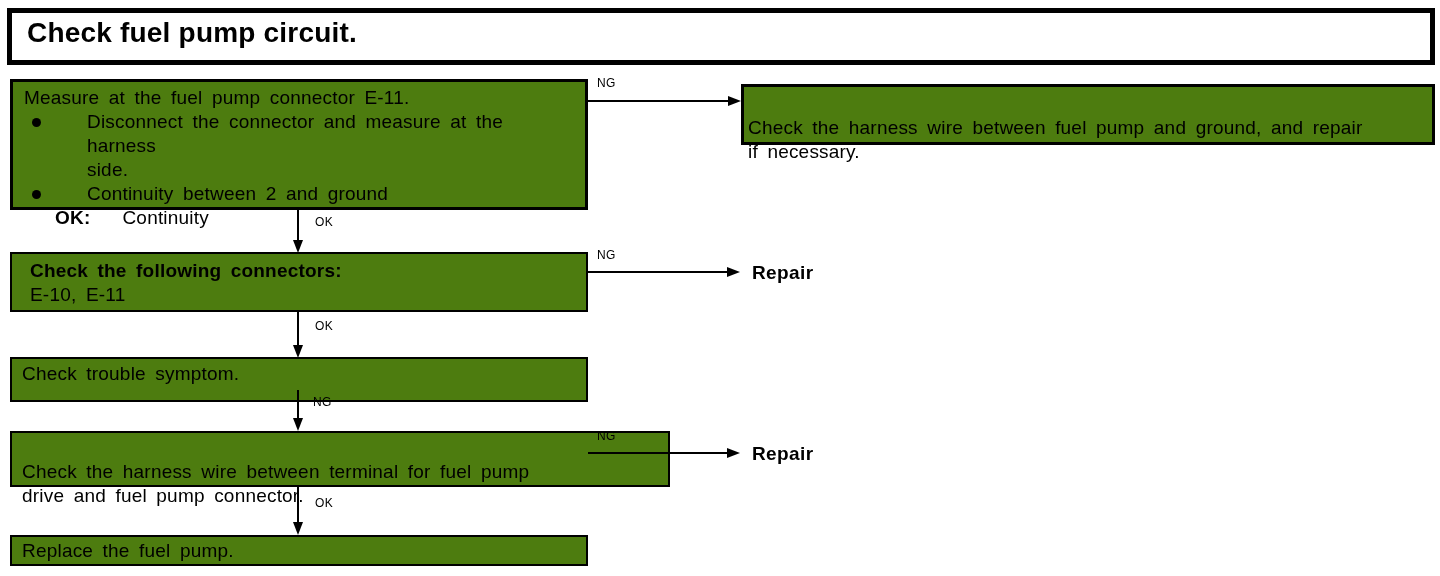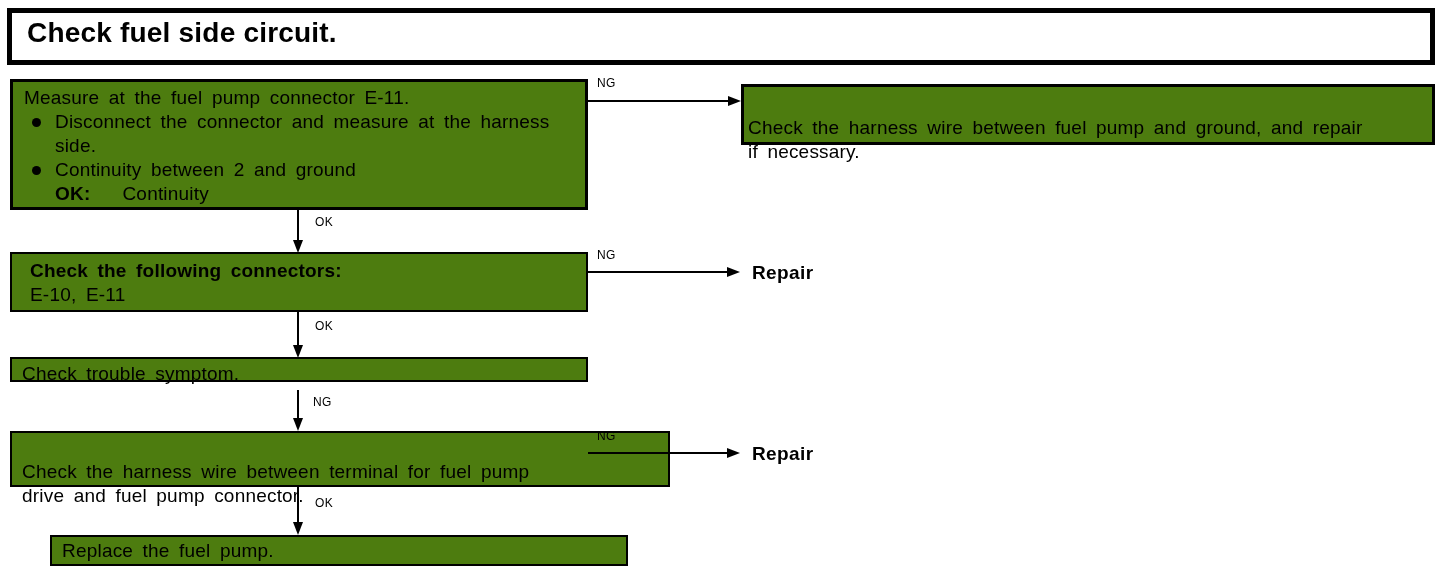--- a/index.html
+++ b/index.html
@@ -28,26 +28,26 @@
   .fbox {
     position: absolute; box-sizing: border-box; background: #4d7c0f;
     border: 2px solid #000;
     font-size: 19px; line-height: 24px;
     letter-spacing: 0.2px; word-spacing: 4px;
   }
   .prewrap { white-space: pre-line; }
 
   #box1 { left: 10px; top: 79px;  width: 578px; height: 131px; padding: 4px 6px 0 11px; border-width: 3px; }
   #box2 { left: 10px; top: 252px; width: 578px; height: 60px;  padding: 5px 6px 0 18px; }
-  #box3 { left: 10px; top: 357px; width: 578px; height: 25px;  padding: 3px 6px 0 10px; }
+  #box3 { left: 10px; top: 357px; width: 578px; height: 45px;  padding: 3px 6px 0 10px; }
   #box4 { left: 10px; top: 431px; width: 660px; height: 56px;  padding: 3px 0 0 10px; }
-  #box5 { left: 10px; top: 535px; width: 578px; height: 31px;  padding: 2px 6px 0 10px; margin-left: 40px; }
+  #box5 { left: 10px; top: 535px; width: 578px; height: 31px;  padding: 2px 6px 0 10px; }
   #rbox1 { left: 741px; top: 84px; width: 694px; height: 61px; padding: 5px 10px 0 4px; border-width: 3px; }
 
-  .brow { display: flex; align-items: flex-start; }
+  .brow { display: flex; align-items: flex-start; gap: 32px; }
   .bdot { flex: none; width: 9px; height: 9px; border-radius: 50%; background: #000; margin: 8px 0 0 8px; }
   .btext { margin-left: 14px; }
   .okrow { margin-left: 31px; display: flex; }
   .okkey { font-weight: 700; margin-right: 32px; }
   .bold  { font-weight: 700; }
 
   
   .vline, .hline { position: absolute; background: #000; }
   .vline { width: 2px; }
   .hline { height: 2px; }
@@ -63,21 +63,21 @@
   }
   .elabel { position: absolute; font-size: 12px; letter-spacing: 0.3px; }
   .repair { position: absolute; font-size: 19px; font-weight: 700; letter-spacing: 0.4px; }
 </style>
 </head>
 <body>
 
 <div class="page">
 
   <div class="title-box">
-    <span class="title-text">Check fuel side circuit.</span>
+    <span class="title-text">Check fuel pump circuit.</span>
   </div>
 
   <div class="fbox" id="box1">
     <div>Measure at the fuel pump connector E-11.</div>
     <div class="brow">
       <span class="bdot"></span>
       <span class="btext prewrap">Disconnect the connector and measure at the harness
 side.</span>
     </div>
     <div class="brow">

